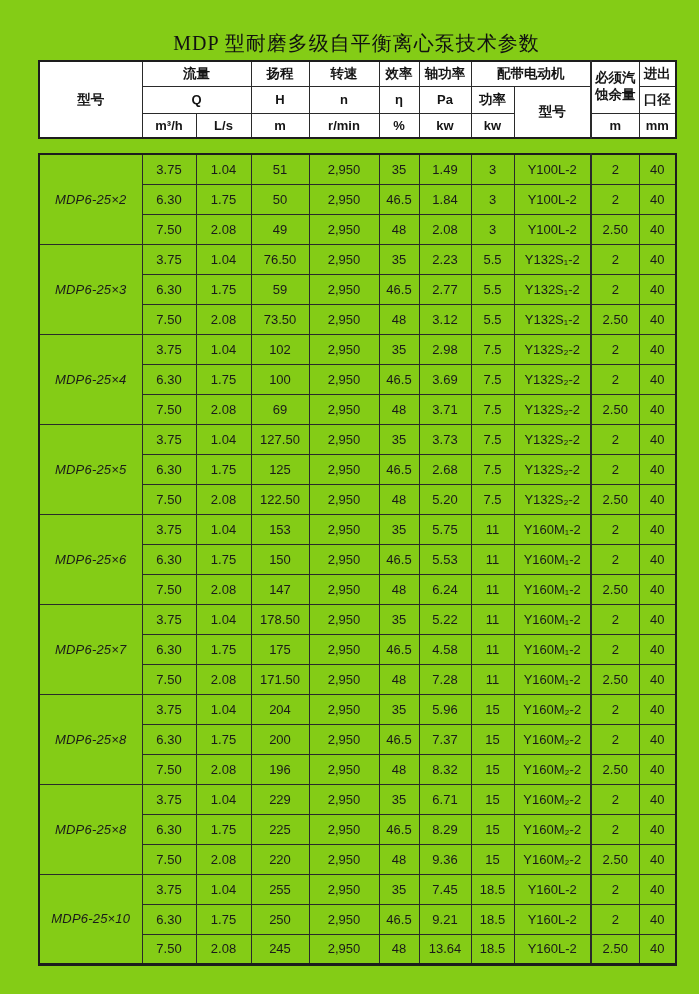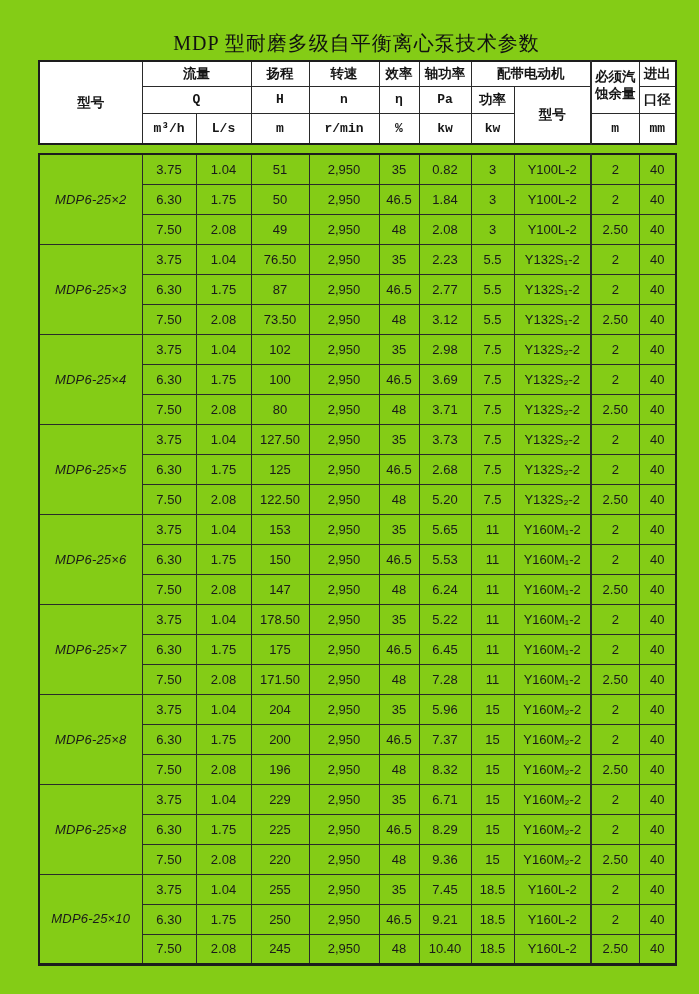--- a/index.html
+++ b/index.html
@@ -44,32 +44,31 @@
     white-space: nowrap;
   }
   .header-table { border: 2px solid #1d1d1d; }
   .data-table   { border: 2px solid #1d1d1d; }
   .data-table   { border-bottom-width: 3px; }
   th {
     font-weight: bold;
     font-size: 13px;
     color: #151515;
     background: #ffffff;
-    font-family: Liberation Mono, monospace;
   }
   th.cjk { font-size: 13.5px; }
   td {
     font-weight: 400;
     font-size: 13px;
     color: #1a1a1a;
     height: 30px;
   }
   .row-1 { height: 25px; }
   .row-2 { height: 27px; }
-  .row-3 { height: 31px; }
+  .row-3 { height: 25px; }
   .thick-left { border-left-width: 2px; }
   .npsh-cell div { line-height: 1.25; }
   .model-cell {
     font-size: 13px;
     letter-spacing: 0.2px;
     font-style: italic;
   }
 </style>
 </head>
 <body>
@@ -146,21 +145,21 @@
         <col style="width:37px">
     </colgroup>
     <tbody>
         <tr>
           <td rowspan="3" class="model-cell">MDP6-25×2</td>
           <td>3.75</td>
           <td>1.04</td>
           <td>51</td>
           <td>2,950</td>
           <td>35</td>
-          <td>0.82</td>
+          <td>1.49</td>
           <td>3</td>
           <td>Y100L-2</td>
           <td class="thick-left">2</td>
           <td>40</td>
         </tr>
         <tr>
           <td>6.30</td>
           <td>1.75</td>
           <td>50</td>
           <td>2,950</td>
@@ -192,21 +191,21 @@
           <td>35</td>
           <td>2.23</td>
           <td>5.5</td>
           <td>Y132S₁-2</td>
           <td class="thick-left">2</td>
           <td>40</td>
         </tr>
         <tr>
           <td>6.30</td>
           <td>1.75</td>
-          <td>87</td>
+          <td>59</td>
           <td>2,950</td>
           <td>46.5</td>
           <td>2.77</td>
           <td>5.5</td>
           <td>Y132S₁-2</td>
           <td class="thick-left">2</td>
           <td>40</td>
         </tr>
         <tr>
           <td>7.50</td>
@@ -241,21 +240,21 @@
           <td>46.5</td>
           <td>3.69</td>
           <td>7.5</td>
           <td>Y132S₂-2</td>
           <td class="thick-left">2</td>
           <td>40</td>
         </tr>
         <tr>
           <td>7.50</td>
           <td>2.08</td>
-          <td>80</td>
+          <td>69</td>
           <td>2,950</td>
           <td>48</td>
           <td>3.71</td>
           <td>7.5</td>
           <td>Y132S₂-2</td>
           <td class="thick-left">2.50</td>
           <td>40</td>
         </tr>
         <tr>
           <td rowspan="3" class="model-cell">MDP6-25×5</td>
@@ -294,21 +293,21 @@
           <td class="thick-left">2.50</td>
           <td>40</td>
         </tr>
         <tr>
           <td rowspan="3" class="model-cell">MDP6-25×6</td>
           <td>3.75</td>
           <td>1.04</td>
           <td>153</td>
           <td>2,950</td>
           <td>35</td>
-          <td>5.65</td>
+          <td>5.75</td>
           <td>11</td>
           <td>Y160M₁-2</td>
           <td class="thick-left">2</td>
           <td>40</td>
         </tr>
         <tr>
           <td>6.30</td>
           <td>1.75</td>
           <td>150</td>
           <td>2,950</td>
@@ -343,21 +342,21 @@
           <td>Y160M₁-2</td>
           <td class="thick-left">2</td>
           <td>40</td>
         </tr>
         <tr>
           <td>6.30</td>
           <td>1.75</td>
           <td>175</td>
           <td>2,950</td>
           <td>46.5</td>
-          <td>6.45</td>
+          <td>4.58</td>
           <td>11</td>
           <td>Y160M₁-2</td>
           <td class="thick-left">2</td>
           <td>40</td>
         </tr>
         <tr>
           <td>7.50</td>
           <td>2.08</td>
           <td>171.50</td>
           <td>2,950</td>
@@ -466,21 +465,21 @@
           <td>Y160L-2</td>
           <td class="thick-left">2</td>
           <td>40</td>
         </tr>
         <tr>
           <td>7.50</td>
           <td>2.08</td>
           <td>245</td>
           <td>2,950</td>
           <td>48</td>
-          <td>10.40</td>
+          <td>13.64</td>
           <td>18.5</td>
           <td>Y160L-2</td>
           <td class="thick-left">2.50</td>
           <td>40</td>
         </tr>
       </tbody>
   </table>
 
 </div>
 

